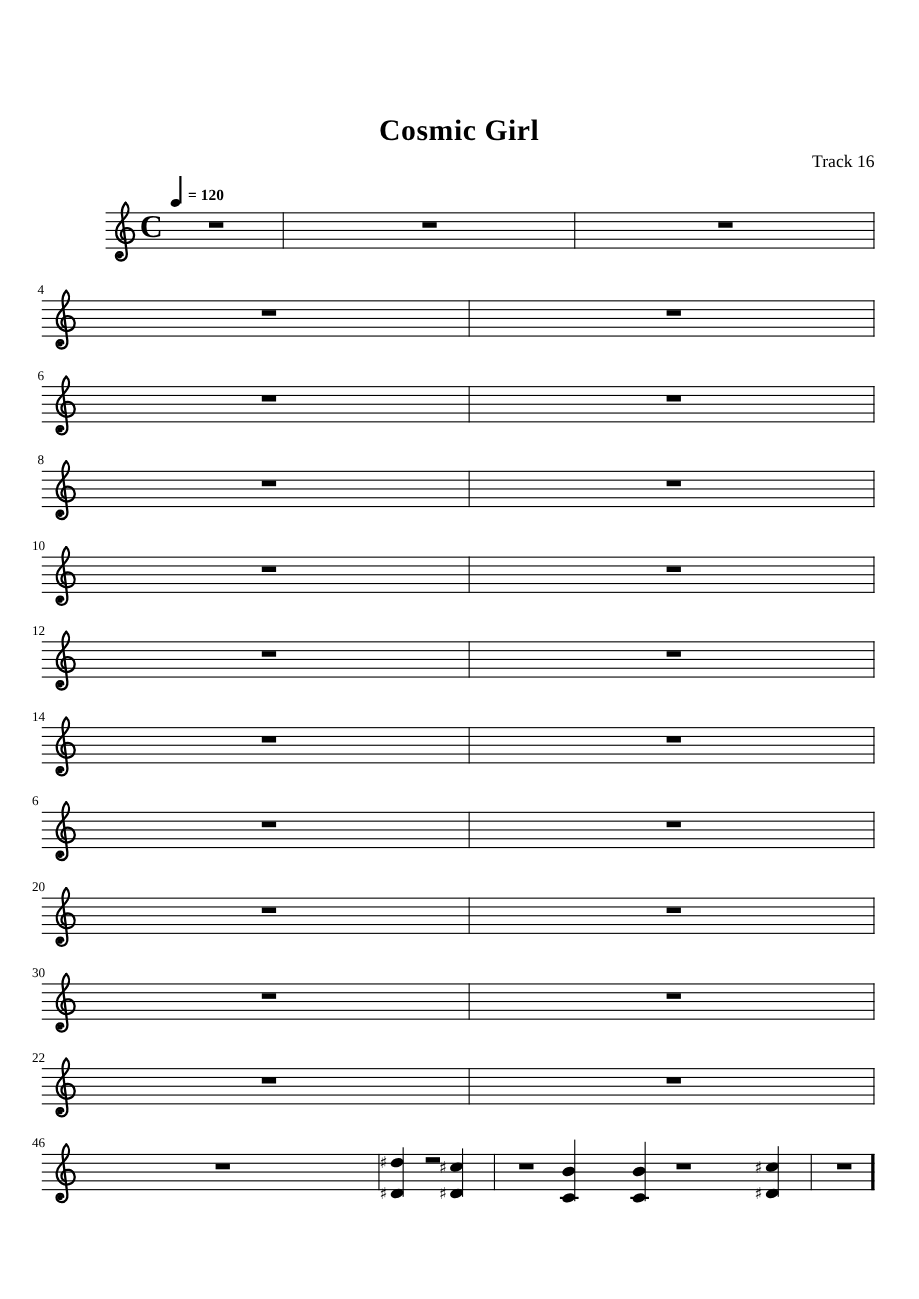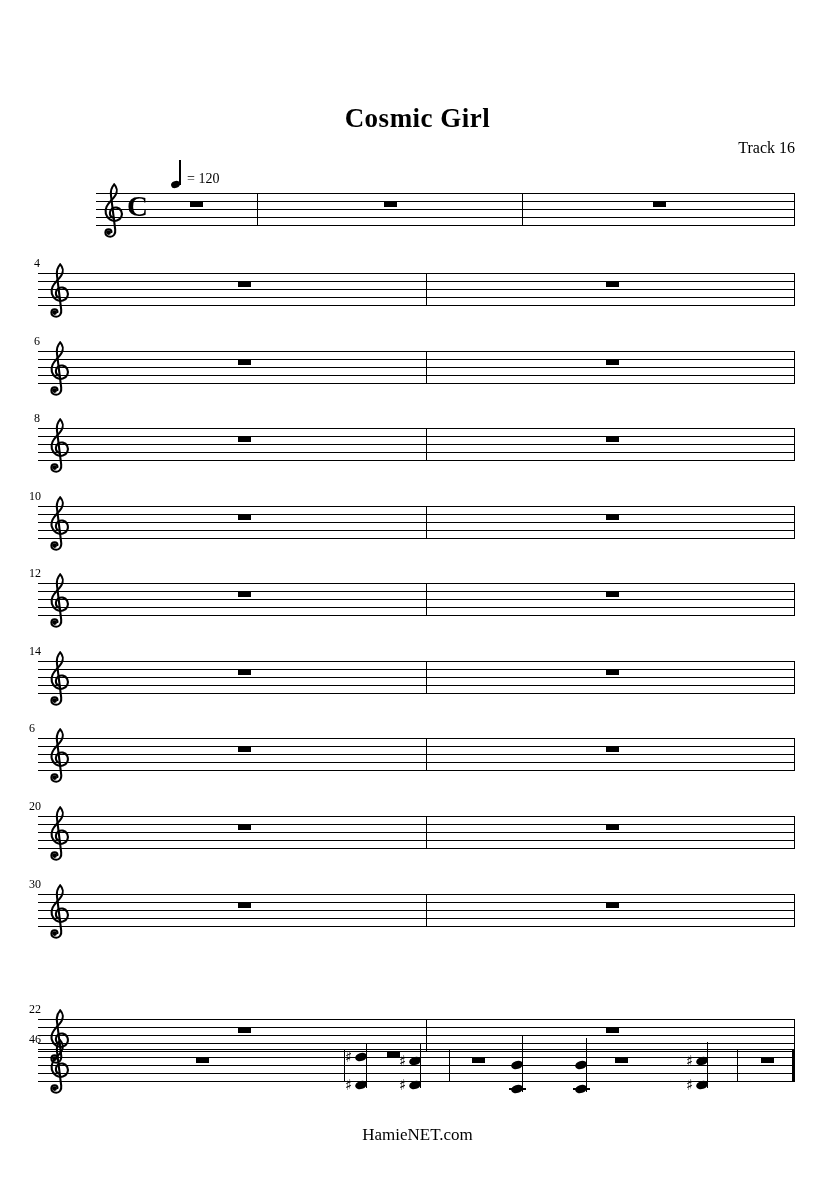--- a/index.html
+++ b/index.html
@@ -4,21 +4,21 @@
 <style>
   html,body{margin:0;padding:0;background:#ffffff;}
   .page{
     position:relative;width:835px;height:1181px;background:#ffffff;
     font-family:"Liberation Serif","DejaVu Serif",serif;color:#000;overflow:hidden;
   }
   .title{position:absolute;top:103px;left:0;width:100%;text-align:center;
          font-size:27px;font-weight:bold;letter-spacing:.5px;}
   .track{position:absolute;top:139px;right:40px;font-size:16px;}
   .footer{position:absolute;top:1125px;left:0;width:100%;text-align:center;font-size:17px;}
-  .tempo{position:absolute;left:164px;top:160px;width:90px;height:32px;}
+  .tempo{position:absolute;left:148px;top:160px;width:90px;height:32px;font-weight:bold;}
   .tempo-head{position:absolute;left:7px;top:21px;width:9px;height:7px;background:#000;
               border-radius:50%;transform:rotate(-18deg);}
   .tempo-stem{position:absolute;left:15.4px;top:0;width:1.4px;height:25px;background:#000;}
   .tempo-text{position:absolute;left:23px;top:11px;font-size:14px;}
   .timesig{position:absolute;left:127px;top:191px;font-size:29px;font-weight:bold;line-height:30px;}
   .system{position:absolute;height:34px;}
   .staff-line{position:absolute;left:0;width:100%;height:1.2px;background:#000;}
   .barline{position:absolute;top:-0.4px;width:1.3px;height:33.6px;background:#000;}
   .barline.final{width:2.6px;}
   .measure-number{position:absolute;top:-16px;font-size:12px;line-height:12px;}
@@ -38,21 +38,20 @@
   <div class="track">Track 16</div>
 
   <div class="tempo">
     <span class="tempo-head"></span>
     <span class="tempo-stem"></span>
     <span class="tempo-text">= 120</span>
   </div>
 
   <div class="timesig">C</div>
 
-  <div class="footer">HamieNET.com</div>
 <div class="system" style="left: 96px; top: 193px; width: 699px;">
       <div class="staff-line" style="top: 0px;"></div>
       <div class="staff-line" style="top: 8px;"></div>
       <div class="staff-line" style="top: 16px;"></div>
       <div class="staff-line" style="top: 24px;"></div>
       <div class="staff-line" style="top: 32px;"></div>
       <svg class="clef" width="26" height="62" viewBox="0 0 26 62" style="left: 4px;">
         <path d="M14.2 3.4 C11.6 6.2 10.4 10.2 11 14.6 L15.2 48.6 C15.7 52.8 13.6 55.8 10.2 55.8 C7.2 55.8 5.4 53.9 5.4 51.7 C5.4 49.7 6.9 48.3 8.7 48.3 C10.3 48.3 11.5 49.5 11.5 51.1" fill="none" stroke="#000" stroke-width="2.1" stroke-linecap="round"></path>
         <path d="M14.2 3.4 C17 6 17.6 10.4 15.4 14.2 C13 18.4 8.6 21.4 6.6 25.6 C4.4 30.2 5.6 35.8 10.2 38.6 C14.6 41.2 19.8 39.6 21.4 35.6 C22.9 31.8 20.9 27.4 16.9 26.6 C13.3 25.9 10.1 28.3 9.9 31.7 C9.7 34.3 11.5 36.4 14 36.9" fill="none" stroke="#000" stroke-width="2.1" stroke-linecap="round"></path>
         <circle cx="8.6" cy="51.6" r="2.4" fill="#000"></circle>
@@ -210,21 +209,21 @@
       <svg class="clef" width="26" height="62" viewBox="0 0 26 62" style="left: 8px;">
         <path d="M14.2 3.4 C11.6 6.2 10.4 10.2 11 14.6 L15.2 48.6 C15.7 52.8 13.6 55.8 10.2 55.8 C7.2 55.8 5.4 53.9 5.4 51.7 C5.4 49.7 6.9 48.3 8.7 48.3 C10.3 48.3 11.5 49.5 11.5 51.1" fill="none" stroke="#000" stroke-width="2.1" stroke-linecap="round"></path>
         <path d="M14.2 3.4 C17 6 17.6 10.4 15.4 14.2 C13 18.4 8.6 21.4 6.6 25.6 C4.4 30.2 5.6 35.8 10.2 38.6 C14.6 41.2 19.8 39.6 21.4 35.6 C22.9 31.8 20.9 27.4 16.9 26.6 C13.3 25.9 10.1 28.3 9.9 31.7 C9.7 34.3 11.5 36.4 14 36.9" fill="none" stroke="#000" stroke-width="2.1" stroke-linecap="round"></path>
         <circle cx="8.6" cy="51.6" r="2.4" fill="#000"></circle>
       </svg>
       <div class="barline" style="left: 387.7px;"></div>
       <div class="barline" style="left: 755.7px;"></div>
       <div class="rest" style="left: 199.5px; top: 9px;"></div>
       <div class="rest" style="left: 567.5px; top: 9px;"></div>
     </div>
-    <div class="system" style="left: 38px; top: 971px; width: 757px; margin-top: 48px;">
+    <div class="system" style="left: 38px; top: 971px; width: 757px;">
       <div class="staff-line" style="top: 0px;"></div>
       <div class="staff-line" style="top: 8px;"></div>
       <div class="staff-line" style="top: 16px;"></div>
       <div class="staff-line" style="top: 24px;"></div>
       <div class="staff-line" style="top: 32px;"></div>
       <div class="measure-number" style="left: -9px;">22</div>
       <svg class="clef" width="26" height="62" viewBox="0 0 26 62" style="left: 8px;">
         <path d="M14.2 3.4 C11.6 6.2 10.4 10.2 11 14.6 L15.2 48.6 C15.7 52.8 13.6 55.8 10.2 55.8 C7.2 55.8 5.4 53.9 5.4 51.7 C5.4 49.7 6.9 48.3 8.7 48.3 C10.3 48.3 11.5 49.5 11.5 51.1" fill="none" stroke="#000" stroke-width="2.1" stroke-linecap="round"></path>
         <path d="M14.2 3.4 C17 6 17.6 10.4 15.4 14.2 C13 18.4 8.6 21.4 6.6 25.6 C4.4 30.2 5.6 35.8 10.2 38.6 C14.6 41.2 19.8 39.6 21.4 35.6 C22.9 31.8 20.9 27.4 16.9 26.6 C13.3 25.9 10.1 28.3 9.9 31.7 C9.7 34.3 11.5 36.4 14 36.9" fill="none" stroke="#000" stroke-width="2.1" stroke-linecap="round"></path>
         <circle cx="8.6" cy="51.6" r="2.4" fill="#000"></circle>

